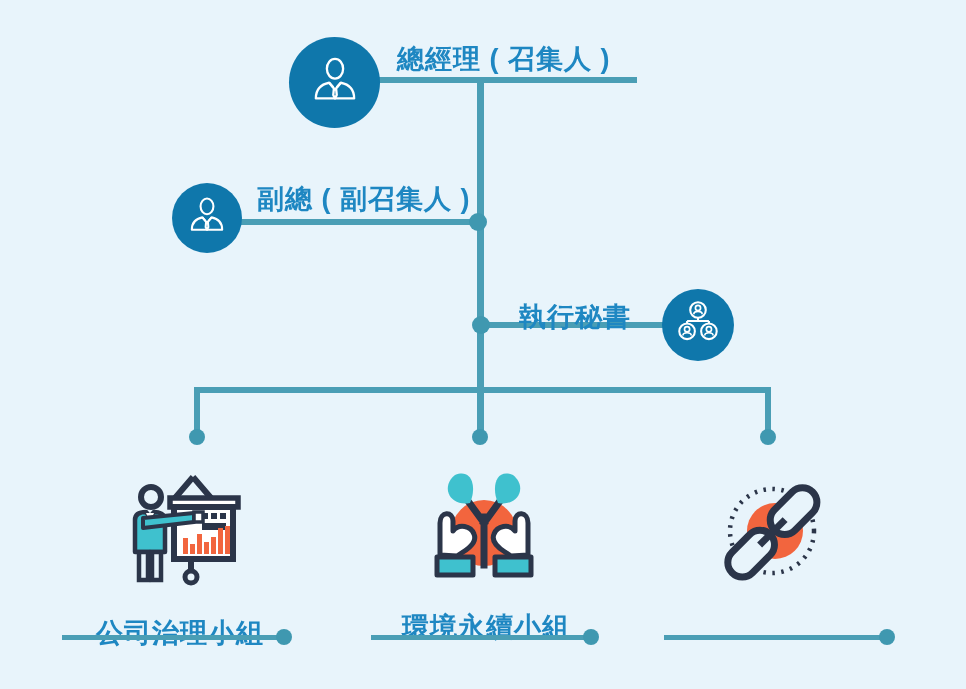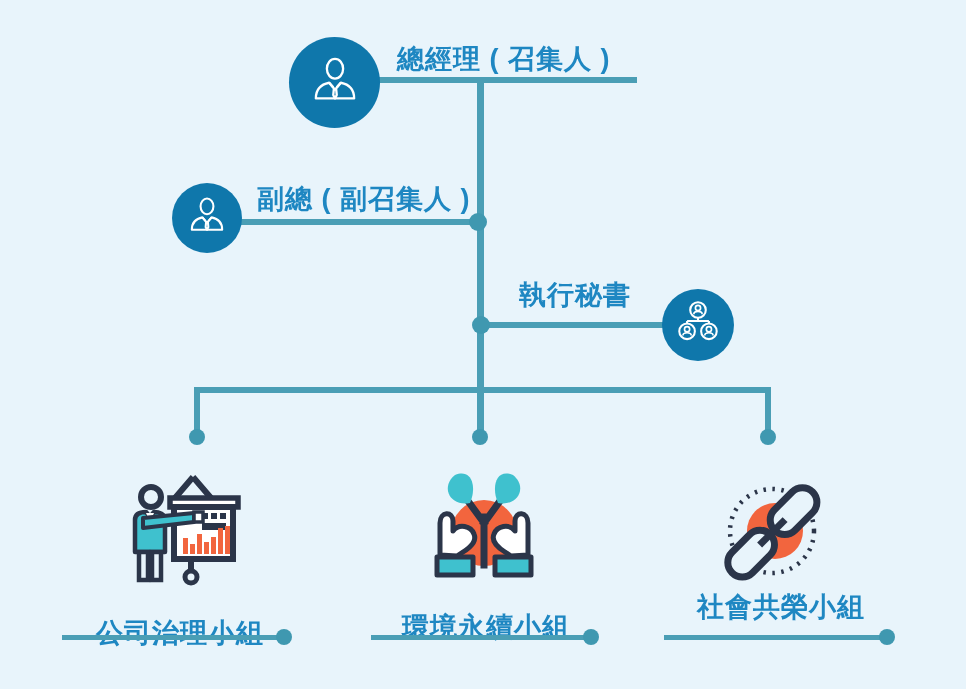--- a/index.html
+++ b/index.html
@@ -85,21 +85,21 @@
           <circle cx="50" cy="21" r="5"></circle>
             <path d="M42,33 C42,26 58,26 58,33"></path>
           <circle cx="29" cy="62" r="5"></circle>
             <path d="M21,74 C21,67 37,67 37,74"></path>
           <circle cx="71" cy="62" r="5"></circle>
             <path d="M63,74 C63,67 79,67 79,74"></path>
         </g>
       </svg>
     </span>
   </div>
-  <div class="node-label" style="left:519px;top:282px;">執行秘書</div>
+  <div class="node-label" style="left:519px;top:304px;">執行秘書</div>
 
   <svg class="icon-svg" style="left:128px;top:462px;" width="122" height="124" viewBox="0 0 122 124">
 
     <path d="M65,15 L47,36 M65,15 L83,36" stroke="#2b3549" stroke-width="6" fill="none"></path>
     <rect x="42" y="36" width="68" height="9" fill="#ffffff" stroke="#2b3549" stroke-width="5.5"></rect>
     <rect x="46" y="45" width="59" height="52" fill="#ffffff" stroke="#2b3549" stroke-width="6"></rect>
 
     <rect x="74" y="51" width="6" height="6" fill="#2b3549"></rect>
     <rect x="83" y="51" width="6" height="6" fill="#2b3549"></rect>
     <rect x="92" y="51" width="6" height="6" fill="#2b3549"></rect>
@@ -156,17 +156,16 @@
   </svg>
 
   <div class="group-label" style="left:96px;top:620px;">公司治理小組</div>
   <div class="hline" style="left:62px;top:635px;width:222px;height:5px;"></div>
   <div class="dot dot16" style="left:276px;top:629px;"></div>
 
   <div class="group-label" style="left:402px;top:594px;margin-top:20px;">環境永續小組</div>
   <div class="hline" style="left:371px;top:635px;width:220px;height:5px;"></div>
   <div class="dot dot16" style="left:583px;top:629px;"></div>
 
-  <div class="group-label" style="left:697px;top:594px;">社會共榮小組</div>
   <div class="hline" style="left:664px;top:635px;width:223px;height:5px;"></div>
   <div class="dot dot16" style="left:879px;top:629px;"></div>
 
 </div>
 
 </body></html>

